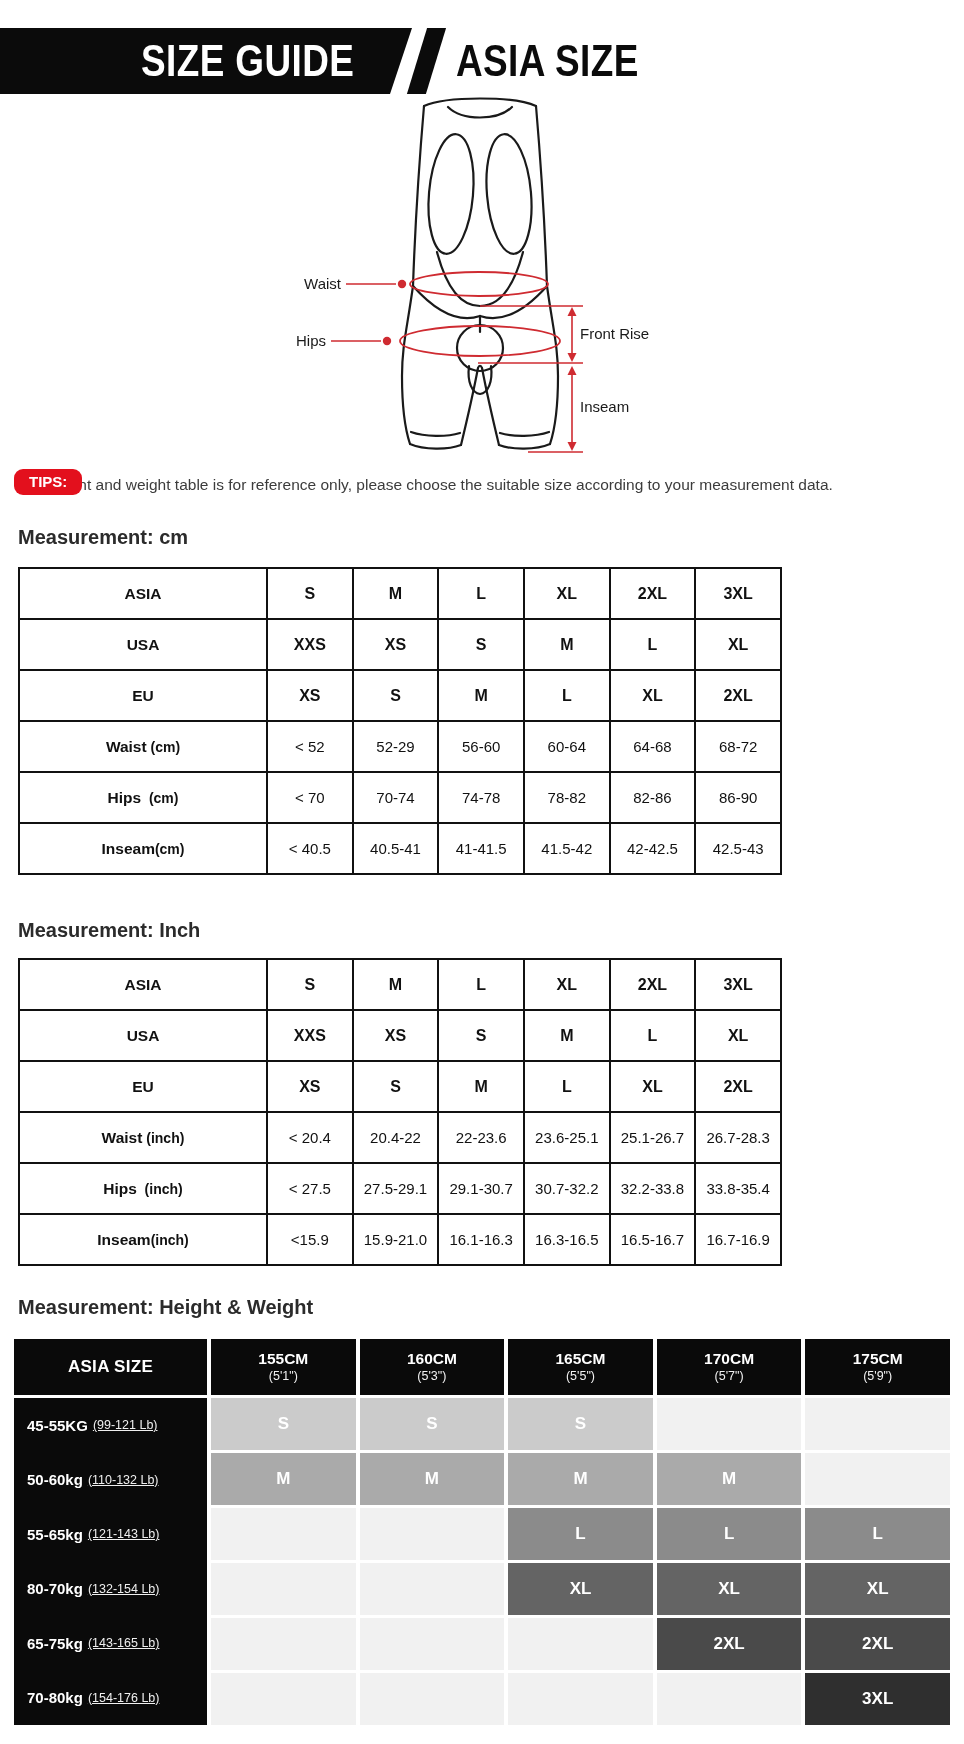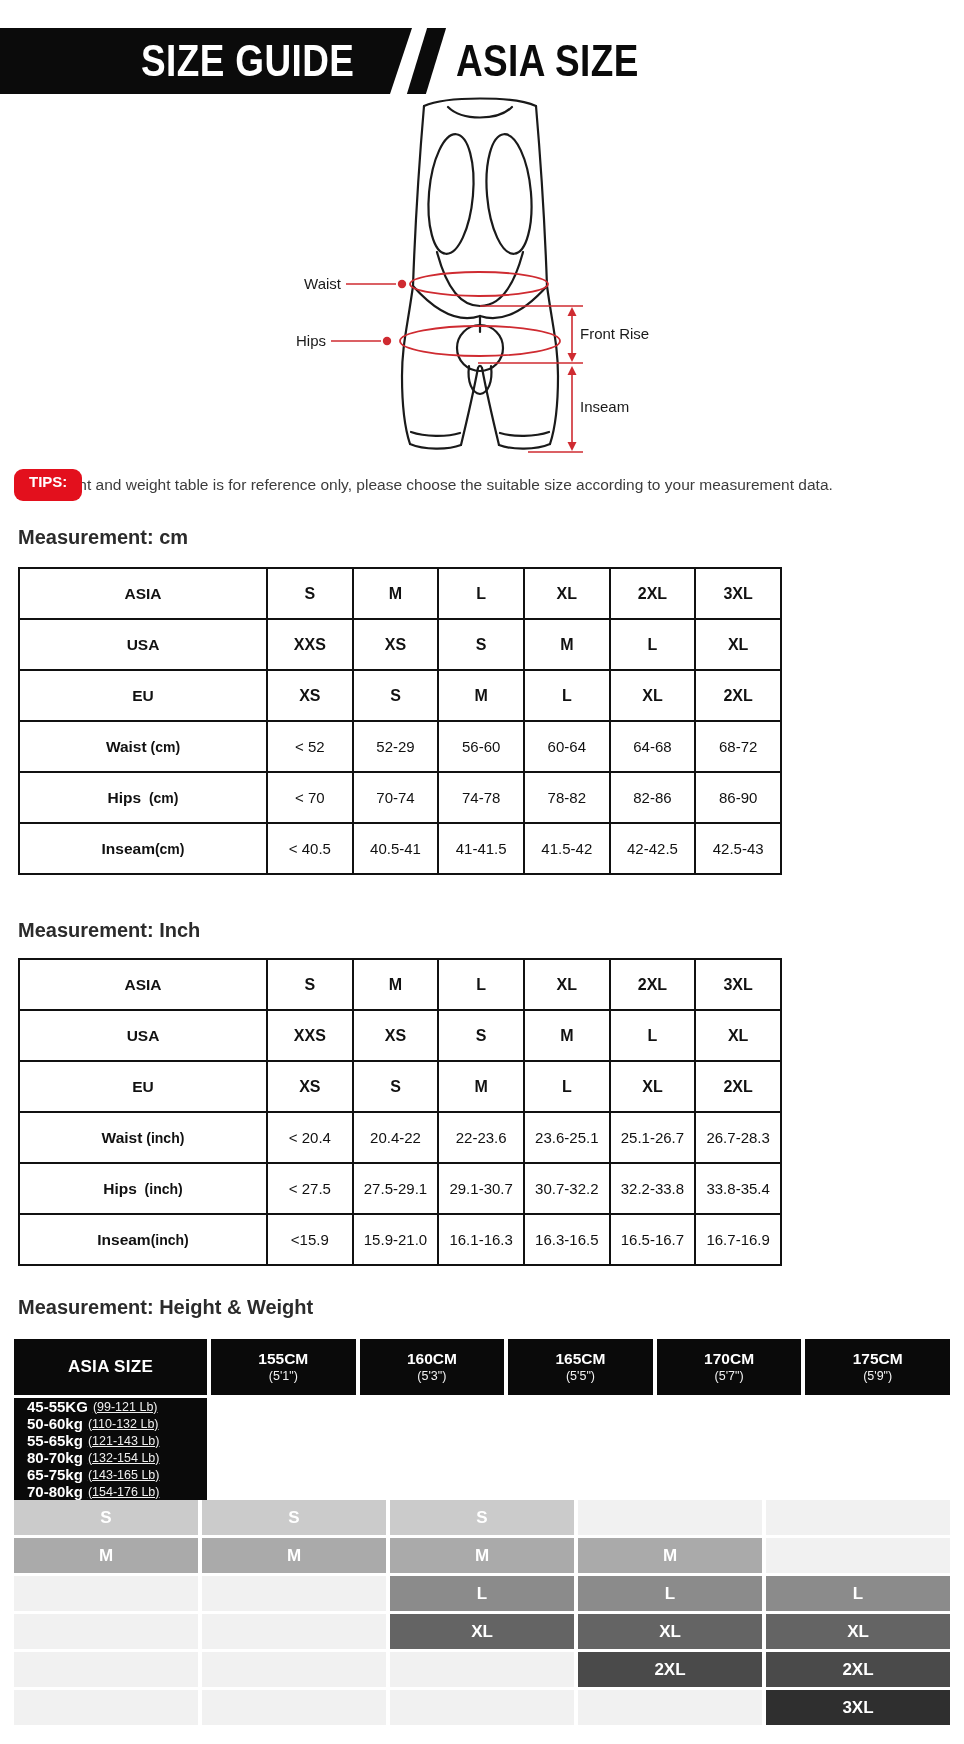--- a/index.html
+++ b/index.html
@@ -18,21 +18,21 @@
   .banner-right .btxt{color:#0b0b0b;font-weight:bold;font-size:45px;white-space:nowrap;
     transform:scaleX(.82);transform-origin:left center;letter-spacing:.5px;}
 
   
   .diagram{height:362px;position:relative;}
   .diagram svg{display:block;width:964px;height:362px;}
   .diagram text{font-family:"Liberation Sans",sans-serif;font-size:15px;fill:#1a1a1a;}
 
   
   .tips-badge{position:absolute;left:14px;top:441px;background:#e3101d;color:#fff;
-    font-weight:bold;font-size:15px;padding:4px 15px 11px;border-radius:9px;}
+    font-weight:bold;font-size:15px;padding:4px 15px 5px;border-radius:9px;}
   .tips-text{margin:20px 0 0 18px;font-size:15.5px;color:#3c3c3c;}
 
   
   .sec-title{margin:0 17px 0 18px;font-size:20px;font-weight:bold;color:#2b2b2b;}
   .t1{margin-top:32px}.t2{margin-top:44px}.t3{margin-top:30px}
 
   
   table.meas{border-collapse:collapse;margin:18px 18px 0;width:764px;table-layout:fixed;}
   .t2 + table.meas{margin-top:16px;}
   .meas th,.meas td{border:2px solid #111;height:49px;text-align:center;vertical-align:middle;
@@ -43,21 +43,21 @@
   .meas col.c0{width:248px;}
 
   
   .hw{margin:20px 14px 0;width:936px;}
   .hw-header{display:grid;grid-template-columns:193px repeat(5,1fr);column-gap:4px;height:56px;margin-bottom:3px;}
   .hw-hcell{background:#0a0a0a;color:#fff;display:flex;flex-direction:column;align-items:center;
     justify-content:center;line-height:1.18;}
   .hw-hcell .hcm{font-weight:bold;font-size:15.5px;}
   .hw-hcell .hft{font-size:12.5px;color:#f2f2f2;}
   .hw-hcell.corner{font-weight:bold;font-size:17px;letter-spacing:.3px;}
-  .hw-body{display:flex;column-gap:4px;height:327px;flex-direction:column;}
+  .hw-body{display:flex;column-gap:4px;height:327px;}
   .hw-labels{width:193px;background:#0a0a0a;display:flex;flex-direction:column;}
   .hw-label{flex:1;display:flex;align-items:center;padding-left:13px;color:#fff;white-space:nowrap;}
   .hw-label .kg{font-weight:bold;font-size:15px;}
   .hw-label .lb{font-size:12.5px;color:#f0f0f0;margin-left:5px;text-decoration:underline;}
   .hw-grid{flex:1;display:grid;grid-template-columns:repeat(5,1fr);grid-template-rows:repeat(6,1fr);gap:3px 4px;}
   .hw-cell{display:flex;align-items:center;justify-content:center;color:#fff;font-weight:bold;font-size:17px;}
 </style>
 </head>
 <body>
 

